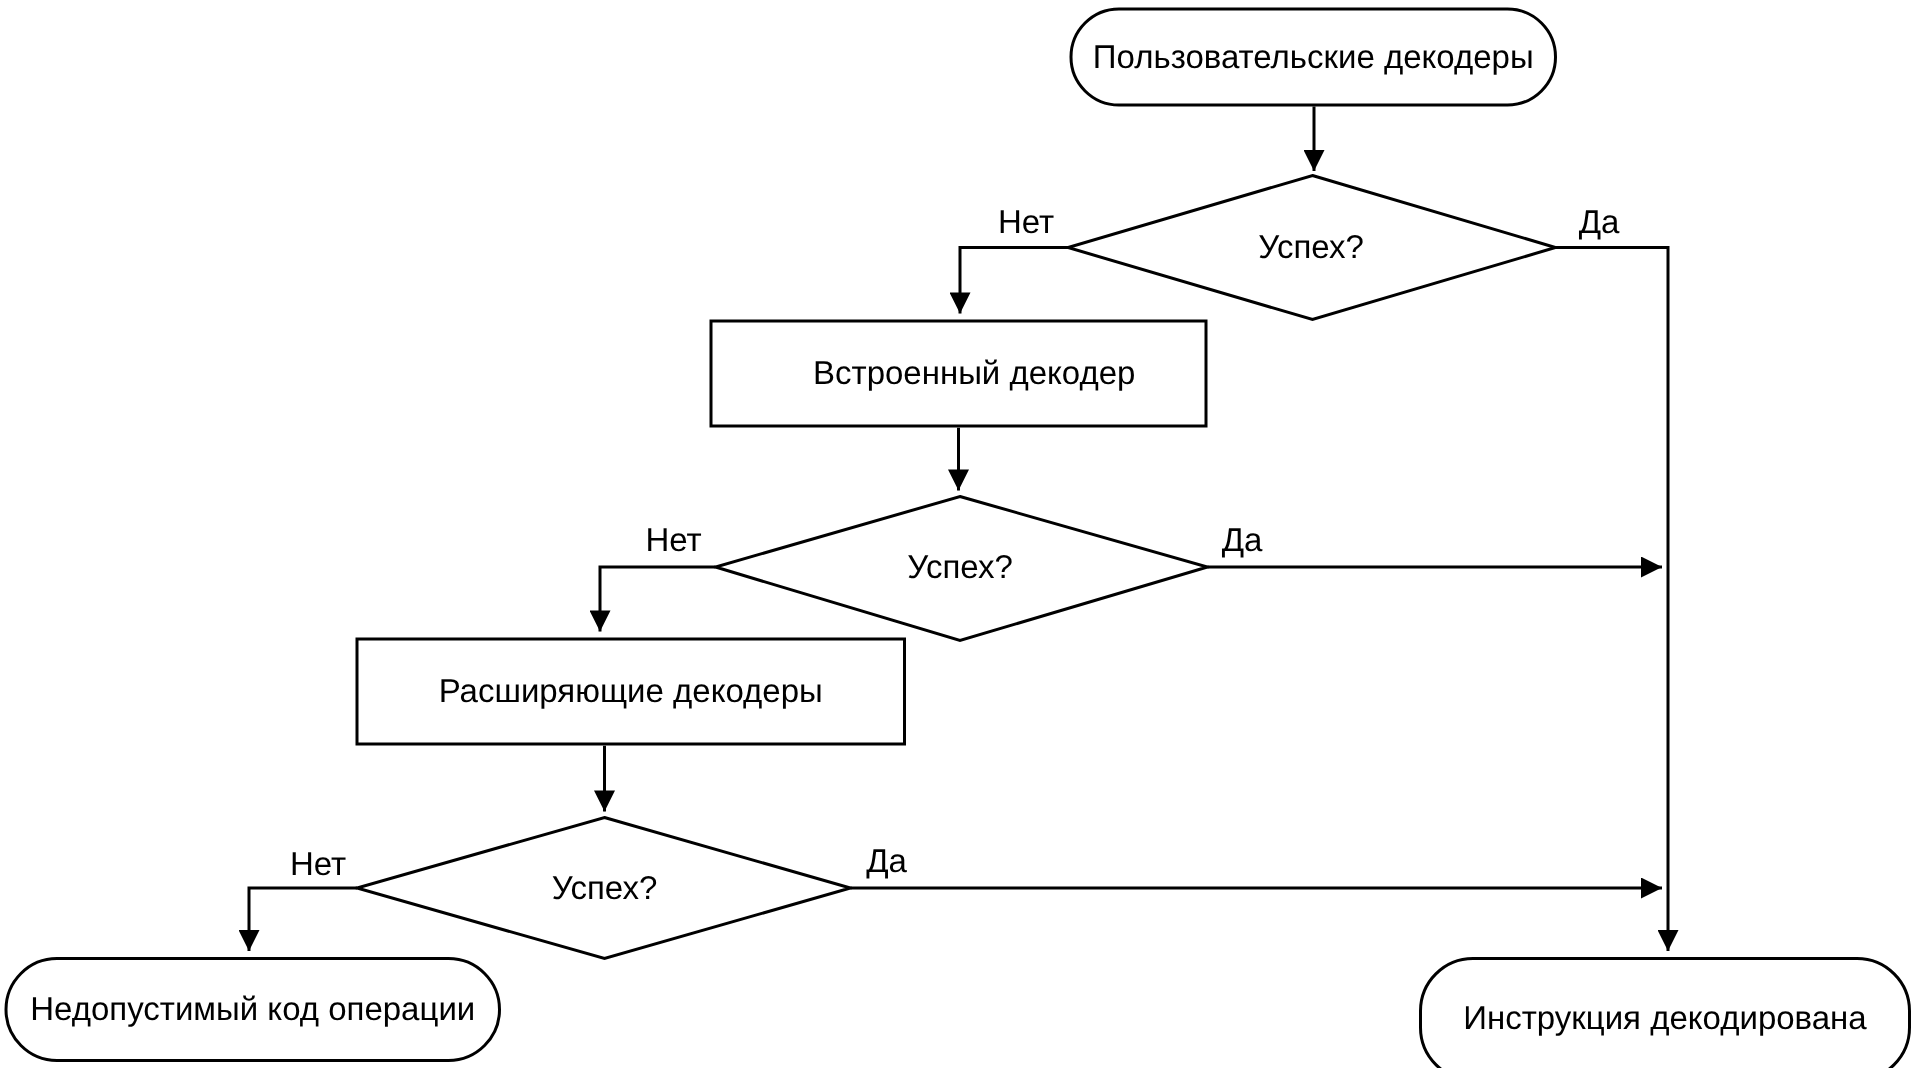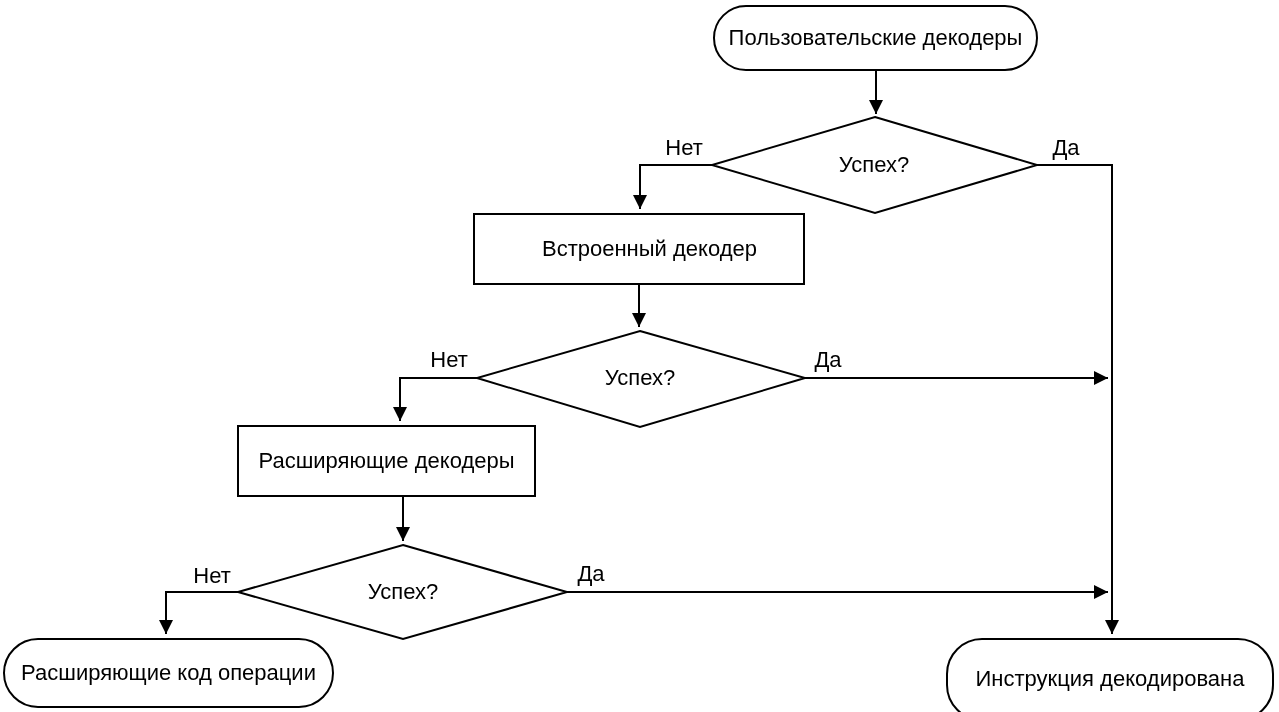--- a/index.html
+++ b/index.html
@@ -45,21 +45,21 @@
   .float-label {
     position: absolute;
     transform: translate(-50%, -50%);
     font-size: 22px;
     white-space: nowrap;
     background: transparent;
   }
   
   #node-user-decoders   { left: 713px; top: 5px;   width: 325px; height: 66px; }
   #node-builtin-decoder { left: 473px; top: 213px; width: 332px; height: 72px; padding-left: 21px; }
-  #node-extending       { left: 237px; top: 425px; width: 299px; height: 72px; }
+  #node-extending       { left: 237px; top: 425px; width: 367px; height: 72px; }
   #node-invalid-opcode  { left: 3px;   top: 638px; width: 331px; height: 70px; }
   #node-decoded         { left: 946px; top: 638px; width: 328px; height: 83px; }
 
   
   #decision-1-label { left: 874px;  top: 165px; }
   #decision-2-label { left: 640px;  top: 378px; }
   #decision-3-label { left: 403px;  top: 592px; }
 
   
   #edge-label-no-1  { left: 684px;  top: 148px; }
@@ -102,21 +102,21 @@
 
   <div class="node process" id="node-builtin-decoder">
     <span>Встроенный декодер</span>
   </div>
 
   <div class="node process" id="node-extending">
     <span>Расширяющие декодеры</span>
   </div>
 
   <div class="node terminal" id="node-invalid-opcode">
-    <span>Расширяющие код операции</span>
+    <span>Недопустимый код операции</span>
   </div>
 
   <div class="node terminal" id="node-decoded">
     <span>Инструкция декодирована</span>
   </div>
 
   <div class="float-label" id="decision-1-label">Успех?</div>
   <div class="float-label" id="decision-2-label">Успех?</div>
   <div class="float-label" id="decision-3-label">Успех?</div>
 

